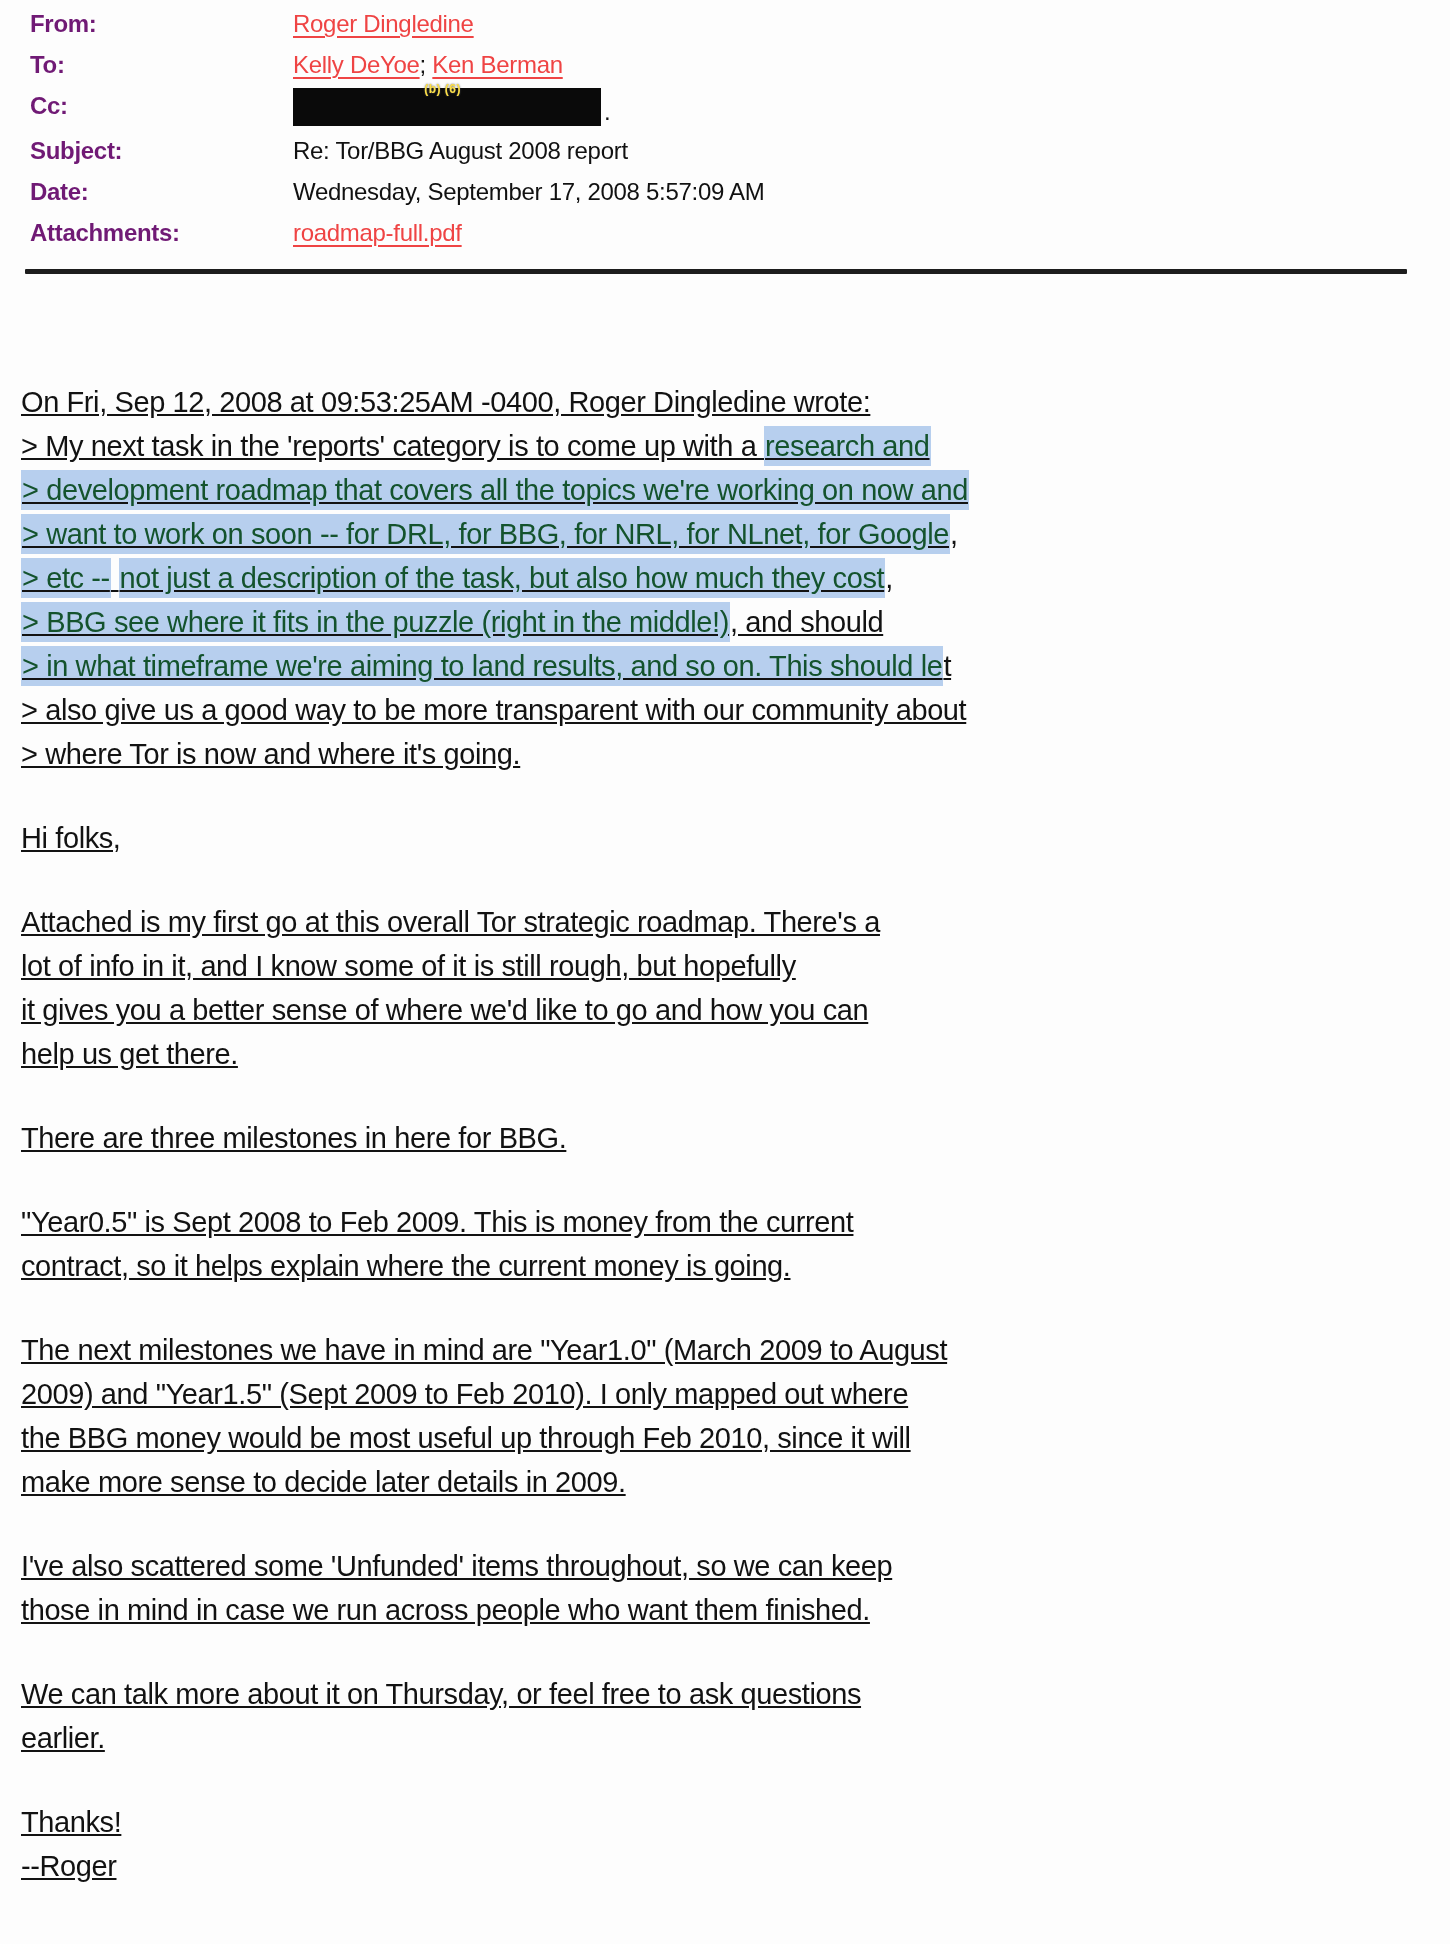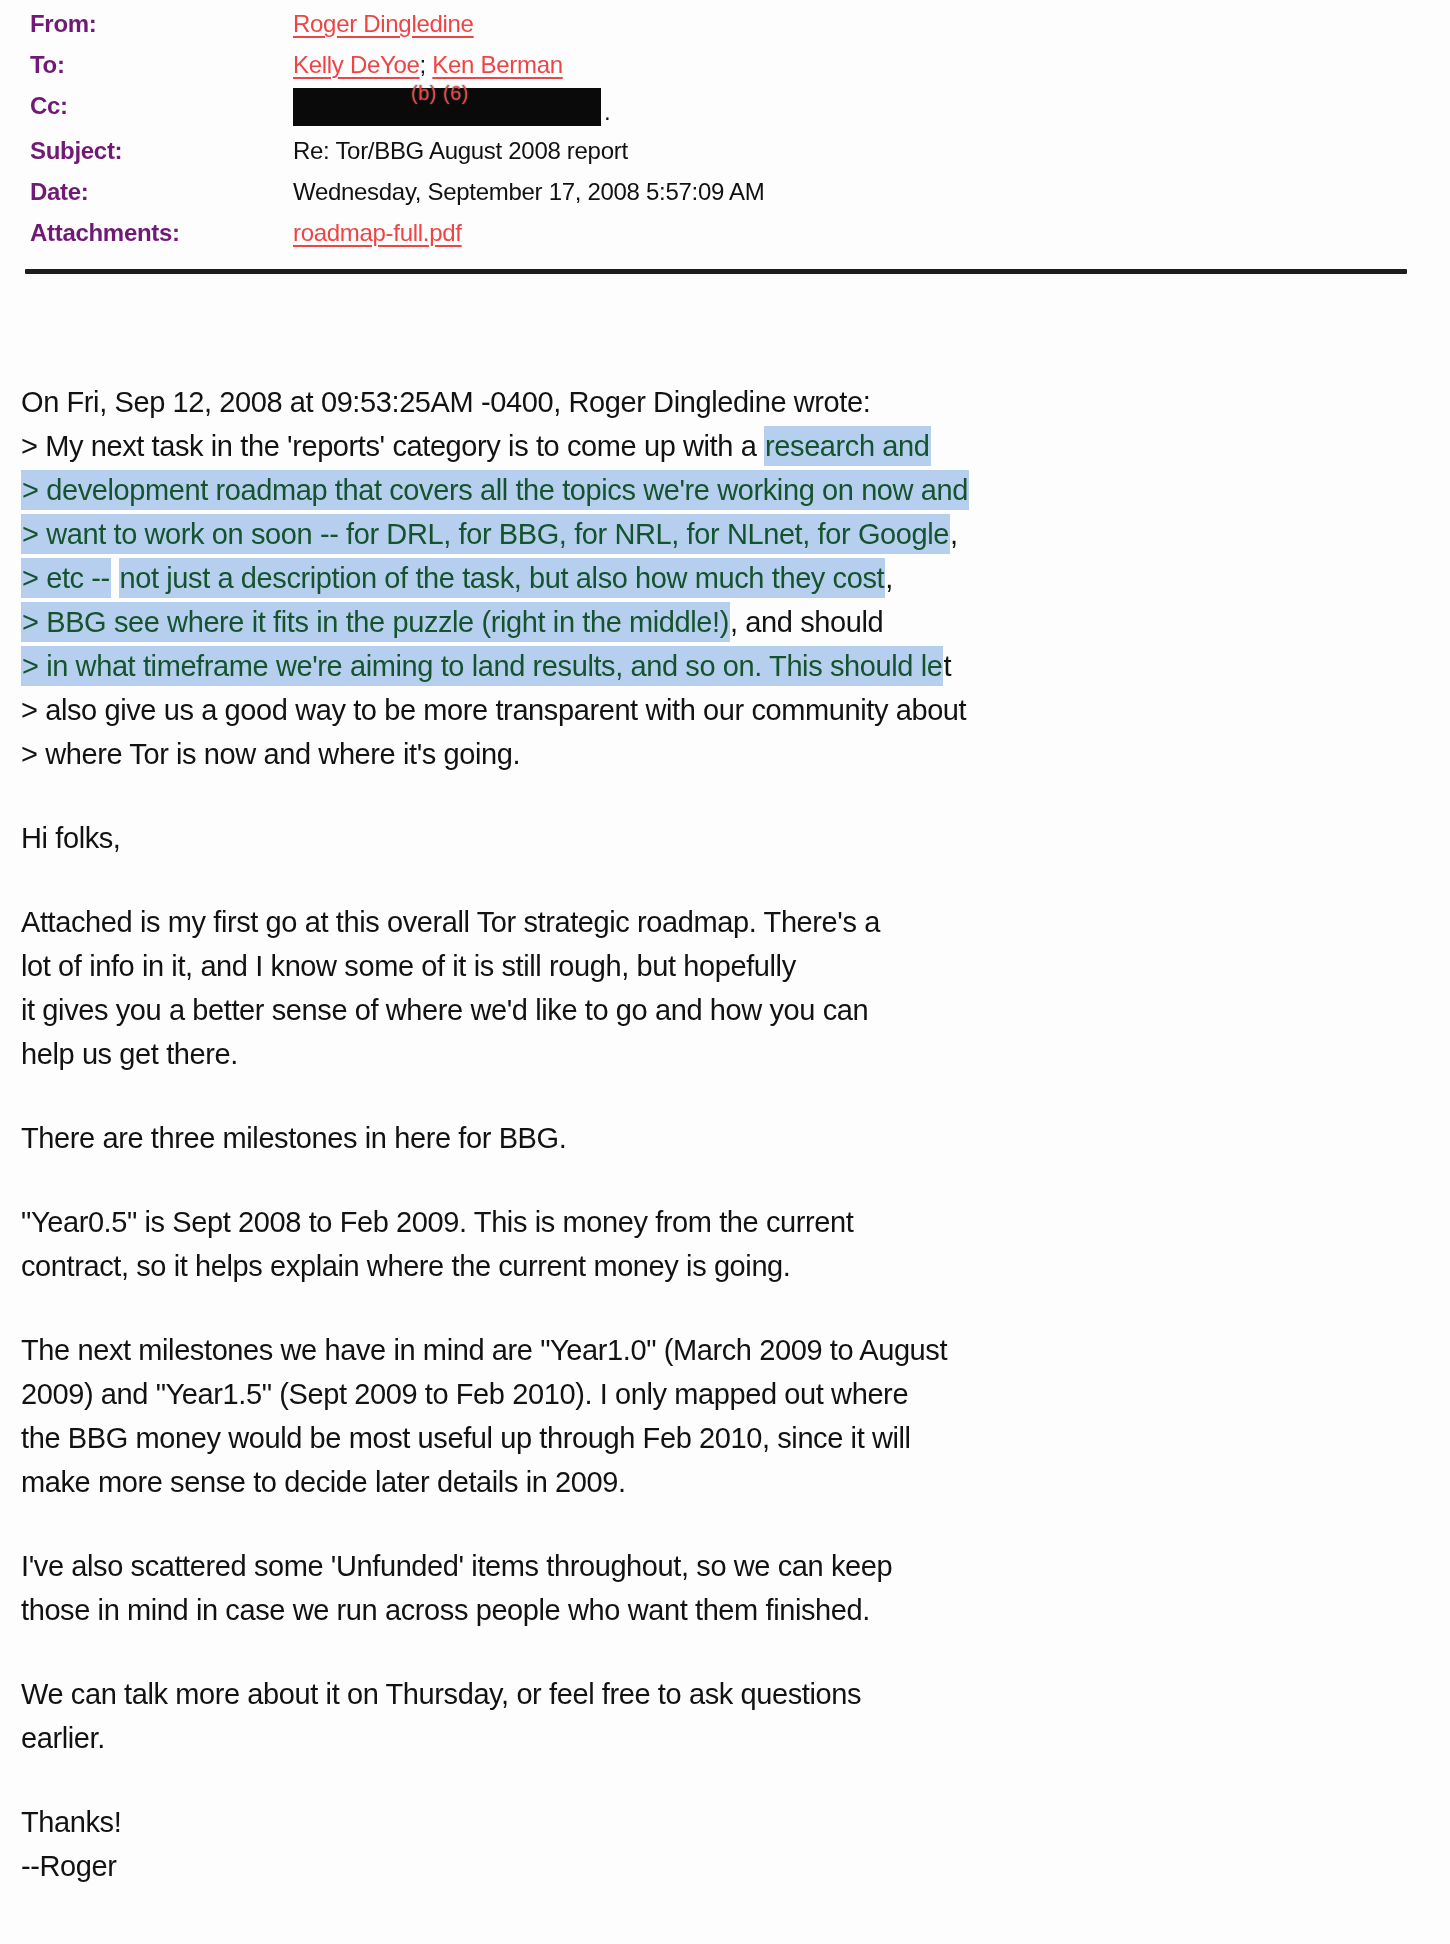--- a/index.html
+++ b/index.html
@@ -23,35 +23,36 @@
   .hlink{color:#ef4444;text-decoration:underline;text-underline-offset:4px;text-decoration-thickness:2px;cursor:pointer;}
   .sep{color:#161616;}
 
   .redaction-wrap{display:flex;align-items:flex-start;}
   .redaction{
     position:relative;width:308px;height:38px;background:#0a0a0a;
     display:flex;justify-content:center;margin-top:-4px;
   }
   .redaction-code{
     position:absolute;top:-6px;left:50%;transform:translateX(-62%);
-    color:#ef4444;font-size:20px;letter-spacing:0.5px;
+    color:#fde047;font-size:12px;letter-spacing:0.5px;
     text-shadow:0 0 2px #555;
+    font-weight:bold;
   }
   .redaction-period{font-size:24px;margin-left:3px;align-self:flex-end;}
 
   .divider{
     margin:20px 0 0 25px;width:1382px;height:5px;background:#1d1d1d;border-radius:1px;
   }
 
   
   .body-text{padding:106px 0 0 21px;}
   .para{margin:0 0 40px 0;}
   .line{
     font-size:29px;line-height:44px;letter-spacing:-0.4px;
-    white-space:pre-wrap;color:#121212;
+    white-space:pre-wrap;color:#121212;text-decoration:underline;
   }
   .hl{
     background:#b7cfee;color:#14532d;
     padding:4px 1px;
     box-decoration-break:clone;-webkit-box-decoration-break:clone;
   }
 </style>
 </head>
 <body>
 

